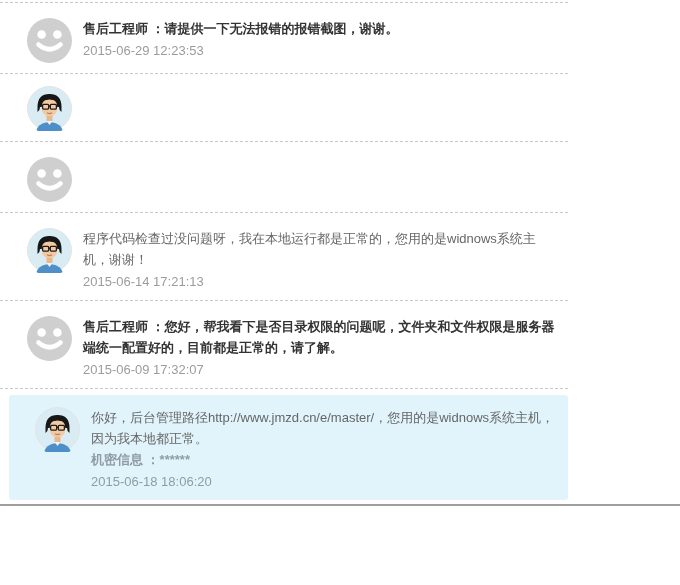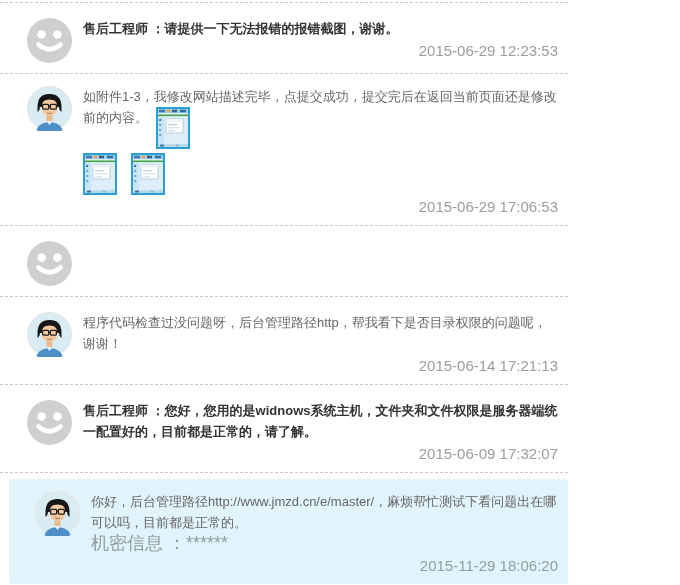--- a/index.html
+++ b/index.html
@@ -13,40 +13,40 @@
   .sep { border-top:1px dashed #c8c8c8; height:0; }
   .sep.top { margin-top:2px; }
 
   .msg { display:flex; align-items:flex-start; padding:15px 10px 10px 27px; }
   .avatar { width:45px; height:45px; flex:0 0 45px; margin-right:11px; }
   .avatar svg { width:45px; height:45px; display:block; }
   .body { flex:1; min-width:0; }
 
   .text { font-size:13px; line-height:21px; color:#666; word-break:break-all; }
   .text.engineer { color:#333; font-weight:bold; }
-  .time { font-size:15px; color:#9c9c9c; margin-top:3px; line-height:17px;text-align:right; }
+  .time { font-size:13px; color:#9c9c9c; margin-top:3px; line-height:17px; }
 
   .thumb {
     display:inline-block; width:34px; height:42px;
     vertical-align:top; margin-left:8px; cursor:pointer;
   }
   .thumb svg { width:34px; height:42px; display:block; }
   .attach-row { margin-top:4px; }
   .attach-row .thumb { margin-left:0; margin-right:10px; }
 
   .msg2 { padding-top:12px; }
 
   .highlight {
     background:#e1f4fb; border-radius:3px;
     margin:6px 0 0 9px;
     display:flex; align-items:flex-start;
     padding:12px 10px 10px 26px;
   }
   .highlight .time, .secret { color:#8f9da3; }
-  .secret { font-size:18px; line-height:21px; }
+  .secret { font-size:13px; line-height:21px;font-weight:bold; }
 
   .bottom-line { height:2px; background:#9e9e9e; margin-top:4px; width:680px; }
 </style>
 </head>
 <body>
 
 <svg width="0" height="0" style="position:absolute" aria-hidden="true">
   <defs>
     <symbol id="sym-smiley" viewBox="0 0 45 45">
       <circle cx="22.5" cy="22.5" r="22.5" fill="#cfcfcf"></circle>
@@ -110,34 +110,20 @@
   </section>
 
   <div class="sep"></div>
 
   <section class="msg msg2">
     <span class="avatar">
       <svg viewBox="0 0 45 45">
           <use href="#sym-customer"></use>
         </svg>
     </span>
-    <div class="body">
-      <p class="text"><span>如附件1-3，我修改网站描述完毕，点提交成功，提交完后在返回当前页面还是修改前的内容。</span><span class="thumb"><svg viewBox="0 0 34 42">
-              <use href="#sym-thumb"></use>
-            </svg></span></p>
-      <div class="attach-row">
-        <span class="thumb"><svg viewBox="0 0 34 42">
-              <use href="#sym-thumb"></use>
-            </svg></span>
-        <span class="thumb"><svg viewBox="0 0 34 42">
-              <use href="#sym-thumb"></use>
-            </svg></span>
-      </div>
-      <div class="time">2015-06-29 17:06:53</div>
-    </div>
   </section>
 
   <div class="sep"></div>
 
   <section class="msg">
     <span class="avatar">
       <svg viewBox="0 0 45 45">
           <use href="#sym-smiley"></use>
         </svg>
     </span>
@@ -145,49 +131,49 @@
 
   <div class="sep"></div>
 
   <section class="msg">
     <span class="avatar">
       <svg viewBox="0 0 45 45">
           <use href="#sym-customer"></use>
         </svg>
     </span>
     <div class="body">
-      <p class="text">程序代码检查过没问题呀，后台管理路径http，帮我看下是否目录权限的问题呢，谢谢！</p>
+      <p class="text">程序代码检查过没问题呀，我在本地运行都是正常的，您用的是widnows系统主机，谢谢！</p>
       <div class="time">2015-06-14 17:21:13</div>
     </div>
   </section>
 
   <div class="sep"></div>
 
   <section class="msg">
     <span class="avatar">
       <svg viewBox="0 0 45 45">
           <use href="#sym-smiley"></use>
         </svg>
     </span>
     <div class="body">
-      <p class="text engineer"><span>售后工程师</span><span> ：您好，您用的是widnows系统主机，文件夹和文件权限是服务器端统一配置好的，目前都是正常的，请了解。</span></p>
+      <p class="text engineer"><span>售后工程师</span><span> ：您好，帮我看下是否目录权限的问题呢，文件夹和文件权限是服务器端统一配置好的，目前都是正常的，请了解。</span></p>
       <div class="time">2015-06-09 17:32:07</div>
     </div>
   </section>
 
   <div class="sep"></div>
 
   <section class="highlight">
     <span class="avatar">
       <svg viewBox="0 0 45 45">
           <use href="#sym-customer"></use>
         </svg>
     </span>
     <div class="body">
-      <p class="text">你好，后台管理路径http://www.jmzd.cn/e/master/，麻烦帮忙测试下看问题出在哪可以吗，目前都是正常的。</p>
+      <p class="text">你好，后台管理路径http://www.jmzd.cn/e/master/，您用的是widnows系统主机，因为我本地都正常。</p>
       <div class="secret">机密信息 ：******</div>
-      <div class="time">2015-11-29 18:06:20</div>
+      <div class="time">2015-06-18 18:06:20</div>
     </div>
   </section>
 
   <div class="bottom-line"></div>
 
 </main>
 
 </body></html>

